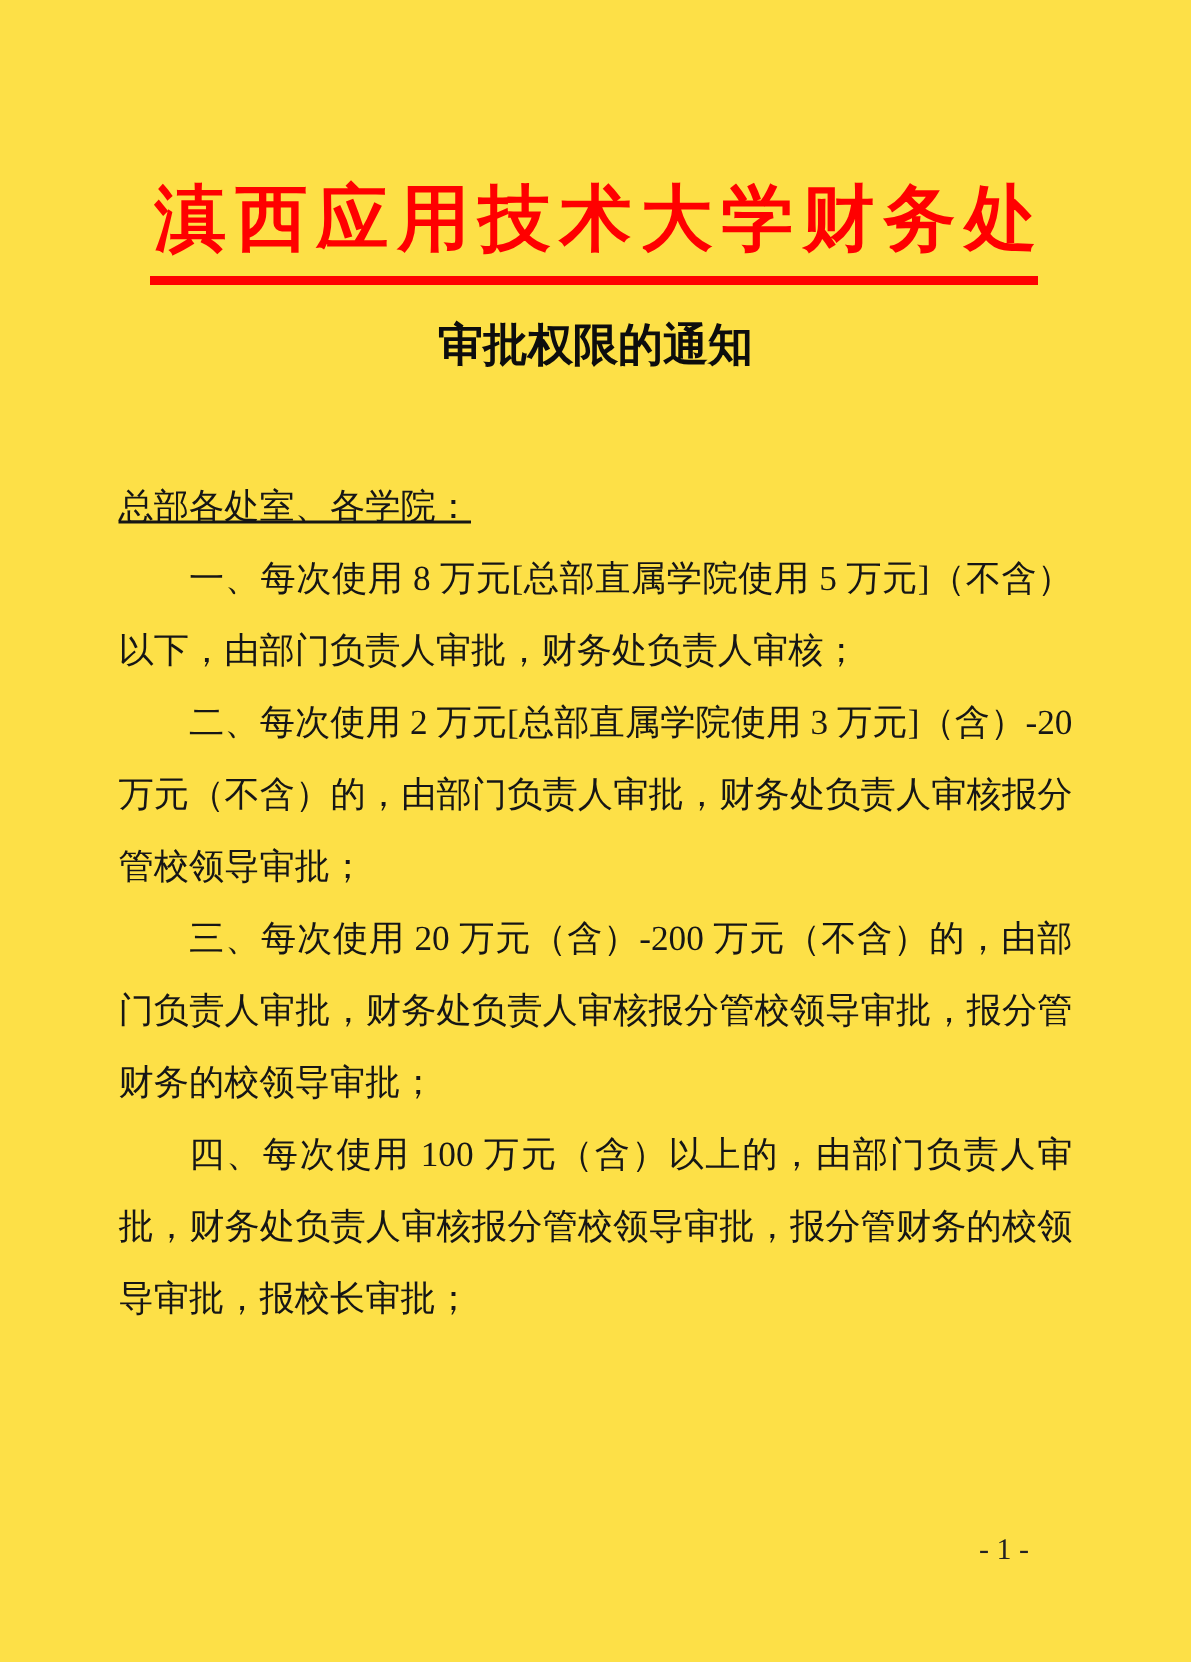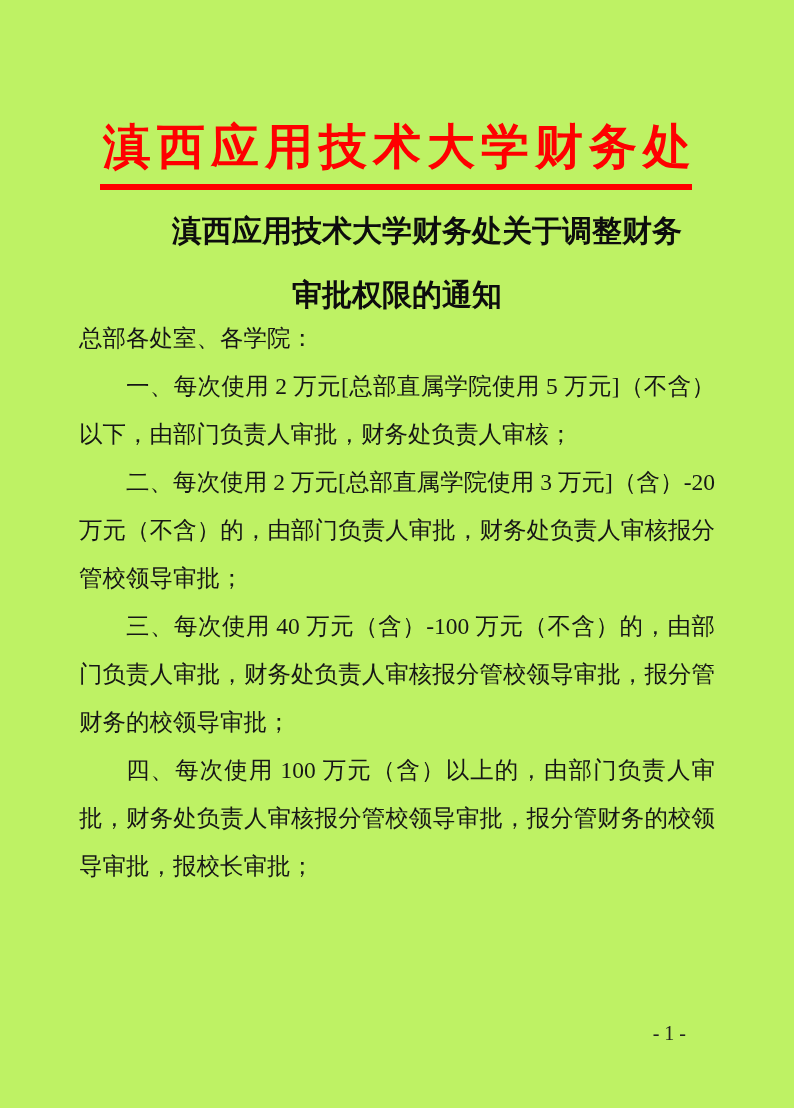--- a/index.html
+++ b/index.html
@@ -7,21 +7,21 @@
   html, body { background: #ffffff; }
   body {
     font-family: "Liberation Serif", "DejaVu Serif", serif;
     color: var(--ink);
   }
   .page {
     position: relative;
     width: 794px;
     height: 1108px;
     margin: 0 auto;
-    background: #bef264;
+    background: #fde047;
     overflow: hidden;
   }
   
   .letterhead {
     position: absolute;
     top: 121px;
     left: 0;
     width: 100%;
     text-align: center;
     color: var(--accent);
@@ -62,21 +62,21 @@
     top: 314px;
     left: 79px;
     width: 636px;
     font-size: 23.5px;
     line-height: 48px;
     text-align: justify;
     text-justify: inter-character;
     color: var(--ink);
   }
   .body-text p { margin: 0; }
-  .body-text .salutation { text-indent: 0; }
+  .body-text .salutation { text-indent: 0; text-decoration: underline; }
   .body-text .para { text-indent: 2em; }
   
   .page-number {
     position: absolute;
     top: 1022px;
     right: 108px;
     font-size: 20px;
     color: #222222;
     white-space: pre;
   }
@@ -84,29 +84,28 @@
 </head>
 <body>
 
 <div class="page">
 
   <div class="letterhead">滇西应用技术大学财务处</div>
 
   <div class="double-rule"></div>
 
   <h1 class="doc-title">
-    <span class="line1">滇西应用技术大学财务处关于调整财务</span>
     <span class="line2">审批权限的通知</span>
   </h1>
 
   <div class="body-text">
     <p class="salutation">总部各处室、各学院：</p>
     <div>
-        <p class="para">一、每次使用 2 万元[总部直属学院使用 5 万元]（不含）以下，由部门负责人审批，财务处负责人审核；</p>
+        <p class="para">一、每次使用 8 万元[总部直属学院使用 5 万元]（不含）以下，由部门负责人审批，财务处负责人审核；</p>
         <p class="para">二、每次使用 2 万元[总部直属学院使用 3 万元]（含）-20 万元（不含）的，由部门负责人审批，财务处负责人审核报分管校领导审批；</p>
-        <p class="para">三、每次使用 40 万元（含）-100 万元（不含）的，由部门负责人审批，财务处负责人审核报分管校领导审批，报分管财务的校领导审批；</p>
+        <p class="para">三、每次使用 20 万元（含）-200 万元（不含）的，由部门负责人审批，财务处负责人审核报分管校领导审批，报分管财务的校领导审批；</p>
         <p class="para">四、每次使用 100 万元（含）以上的，由部门负责人审批，财务处负责人审核报分管校领导审批，报分管财务的校领导审批，报校长审批；</p>
       </div>
   </div>
 
   <div class="page-number">- 1 -</div>
 
 </div>
 
 </body></html>

